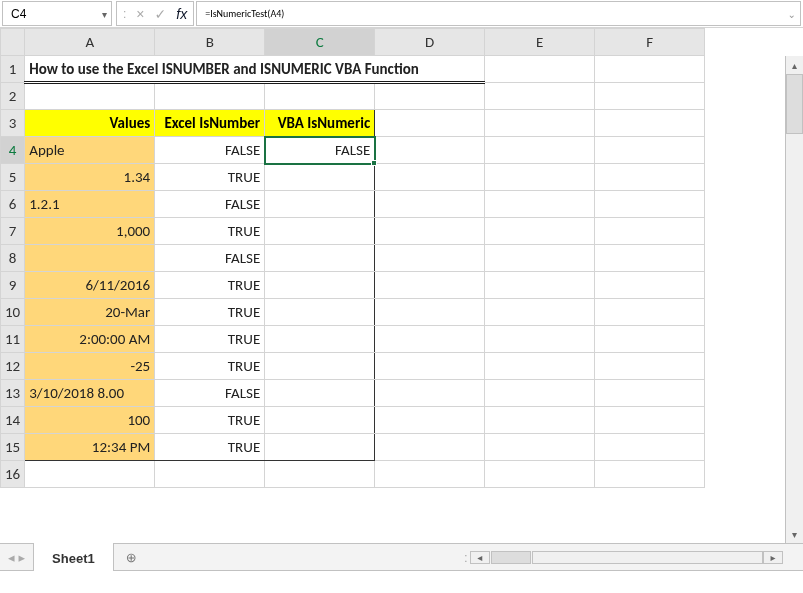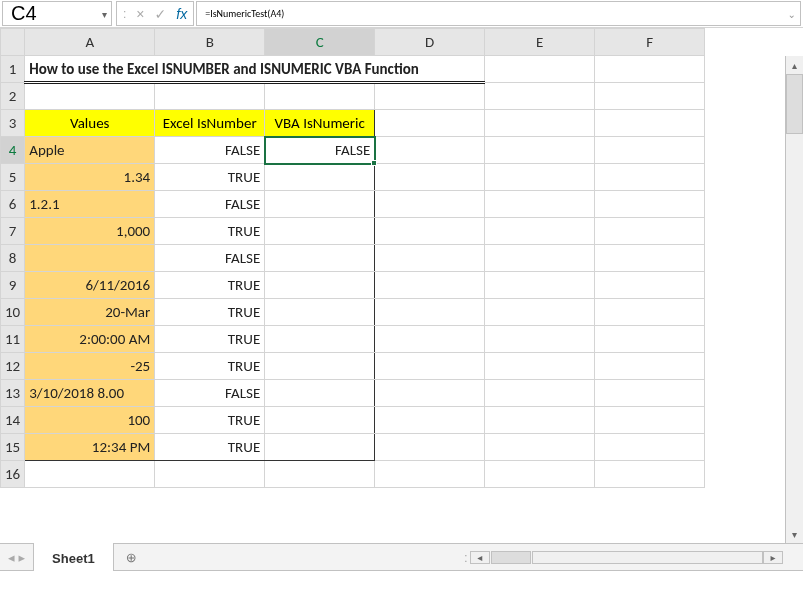--- a/index.html
+++ b/index.html
@@ -1,26 +1,26 @@
 <!DOCTYPE html>
 <html><head>
   <meta charset="utf-8">
   <style>
     * { margin: 0; padding: 0; box-sizing: border-box; }
     body { font-family: "Segoe UI", Arial, sans-serif; font-size: 14px; background: #fff; }
 
     .namebox-bar { height: 28px; display: flex; align-items: stretch; border-bottom: 1px solid #d4d4d4; background: #fff; }
     .namebox-wrap { position: relative; width: 110px; border: 1px solid #c1c1c1; margin: 1px 2px; background: #fff; display: flex; align-items: center; }
-    .namebox-input { border: none; outline: none; width: 100%; height: 100%; padding: 0 22px 0 8px; font-size: 20px; font-family: inherit; }
+    .namebox-input { border: none; outline: none; width: 100%; height: 100%; padding: 0 22px 0 8px; font-size: 12px; font-family: inherit; }
     .namebox-chevron { position: absolute; right: 4px; top: 50%; transform: translateY(-50%); color: #666; font-size: 10px; }
 
     .fx-controls { display: flex; align-items: center; border: 1px solid #c1c1c1; margin: 1px 2px; padding: 0 6px; gap: 10px; color: #888; background: #fff; }
     .fx-controls .ctrl-btn { font-size: 14px; color: #aaa; }
     .fx-controls .ctrl-colon { font-size: 12px; color: #aaa; }
-    .fx-controls .fx-label { font-style: italic; font-size: 14px; color: #0369a1; }
+    .fx-controls .fx-label { font-style: italic; font-size: 14px; color: #0f172a; }
 
     .formula-wrap { flex: 1; border: 1px solid #c1c1c1; margin: 1px 2px 1px 0; display: flex; align-items: center; padding: 0 8px; background: #fff; position: relative; }
     .formula-input { width: 100%; border: none; outline: none; font-family: Calibri, sans-serif; font-size: 10px; }
     .formula-expand { position: absolute; right: 4px; top: 50%; transform: translateY(-50%); color: #999; font-size: 10px; }
 
     .sheet-container { overflow: auto; background: #fff; position: relative; }
     table.grid { border-collapse: collapse; table-layout: fixed; font-family: Calibri, sans-serif; }
     table.grid td, table.grid th { border: 1px solid #d4d4d4; height: 27px; padding: 0 4px; font-size: 15px; }
 
     .corner-cell { width: 24px; background: #e6e6e6; border: 1px solid #bdbdbd; }
@@ -30,21 +30,21 @@
     th.col-header.hi { background: #d2d2d2; color: #0c7a3f; }
     th.col-header[data-col="A"] { width: 130px; }
 
     td.cell { text-align: right; color: #222; }
     td.cell.left { text-align: left; }
     td.cell.center { text-align: right; }
 
     .title-cell { color: #1a5f9e; font-weight: bold; font-size: 17px; padding: 2px 4px 0 4px; }
     tr.title-r1 td.cell-underline { border-bottom: 3px double #1a1a1a; }
 
-    td.hdr { background: #ffff00; font-weight: normal; text-align: center; color: #000; }
+    td.hdr { background: #ffff00; font-weight: bold; text-align: right; color: #000; }
     td.val-col { background: #ffd77a; }
 
     .selected-box { outline: 2px solid #1a7243; outline-offset: -1px; position: relative; }
     .fill-handle { position: absolute; right: -3px; bottom: -3px; width: 6px; height: 6px; background: #1a7243; border: 1px solid #fff; }
     td.region-left-b { border-left: 1px solid #333 !important; }
     td.region-right-b { border-right: 1px solid #333 !important; }
     td.region-bottom-b { border-bottom: 1px solid #333 !important; }
     td.region-top-b { border-top: 1px solid #333 !important; }
 
     .tab-strip { height: 28px; border-top: 1px solid #c1c1c1; border-bottom: 1px solid #c1c1c1; display: flex; align-items: center; background: #f3f3f3; font-family: "Segoe UI", sans-serif; font-size: 13px; }

